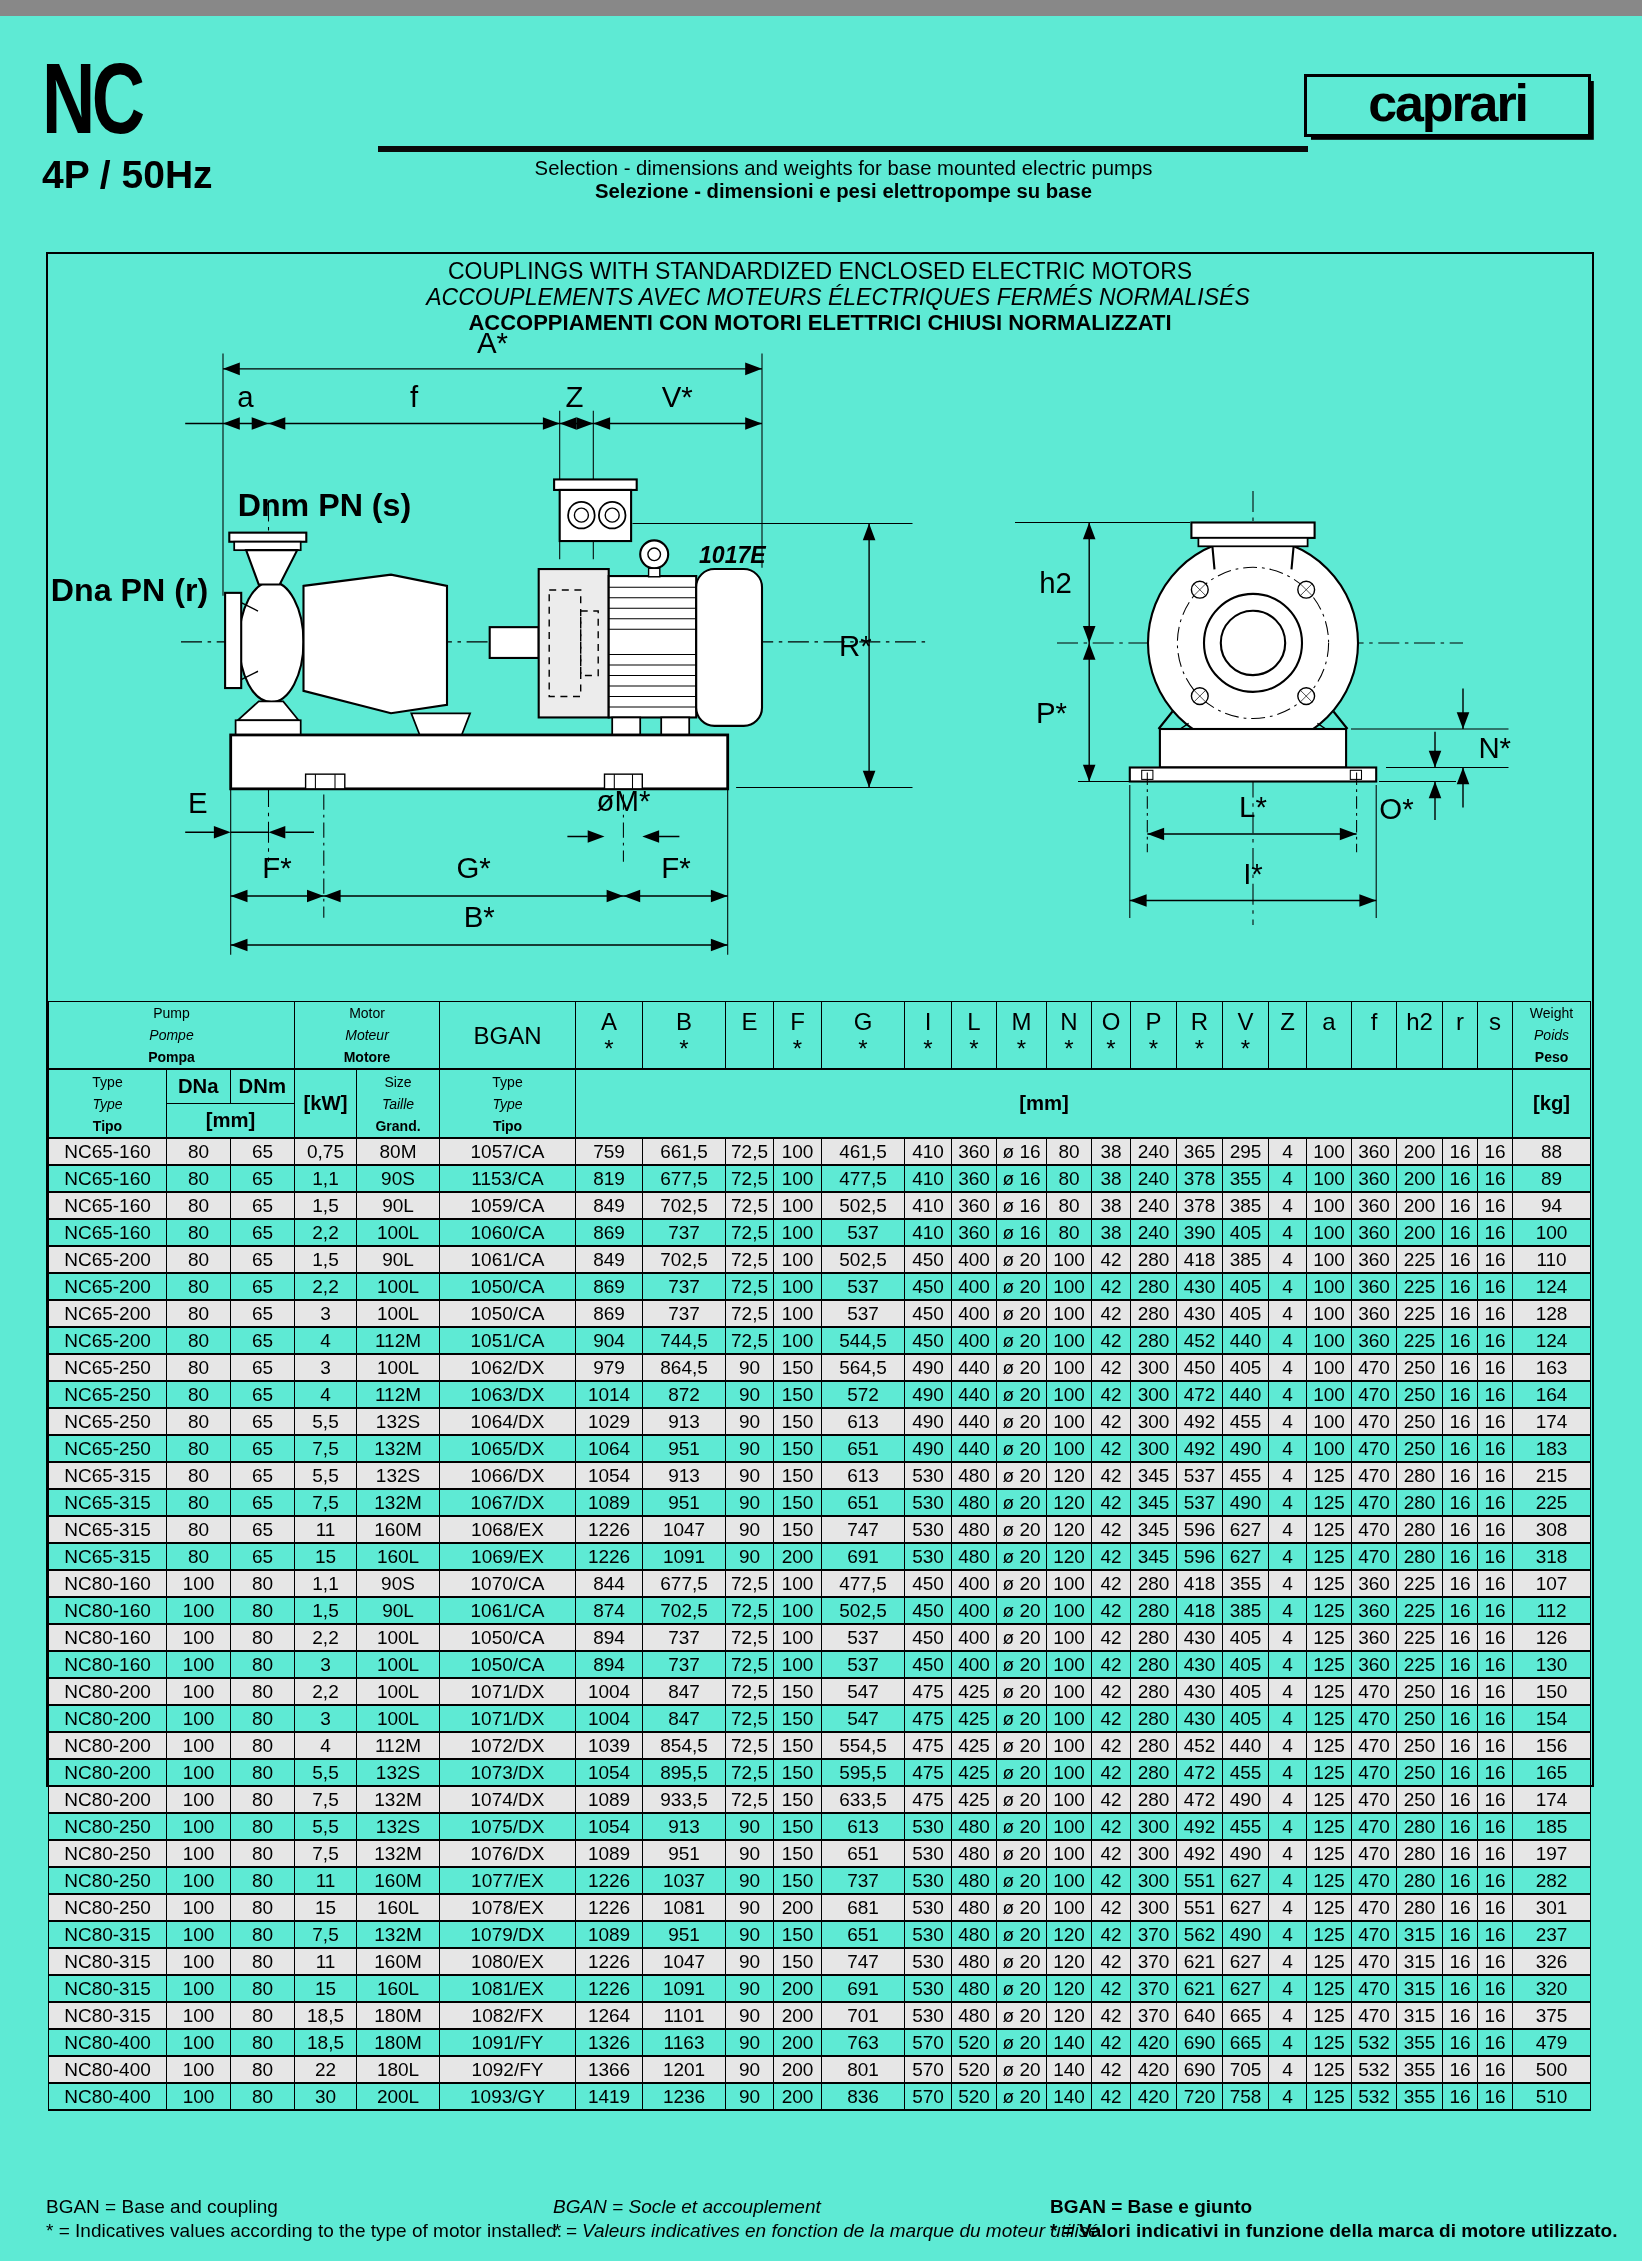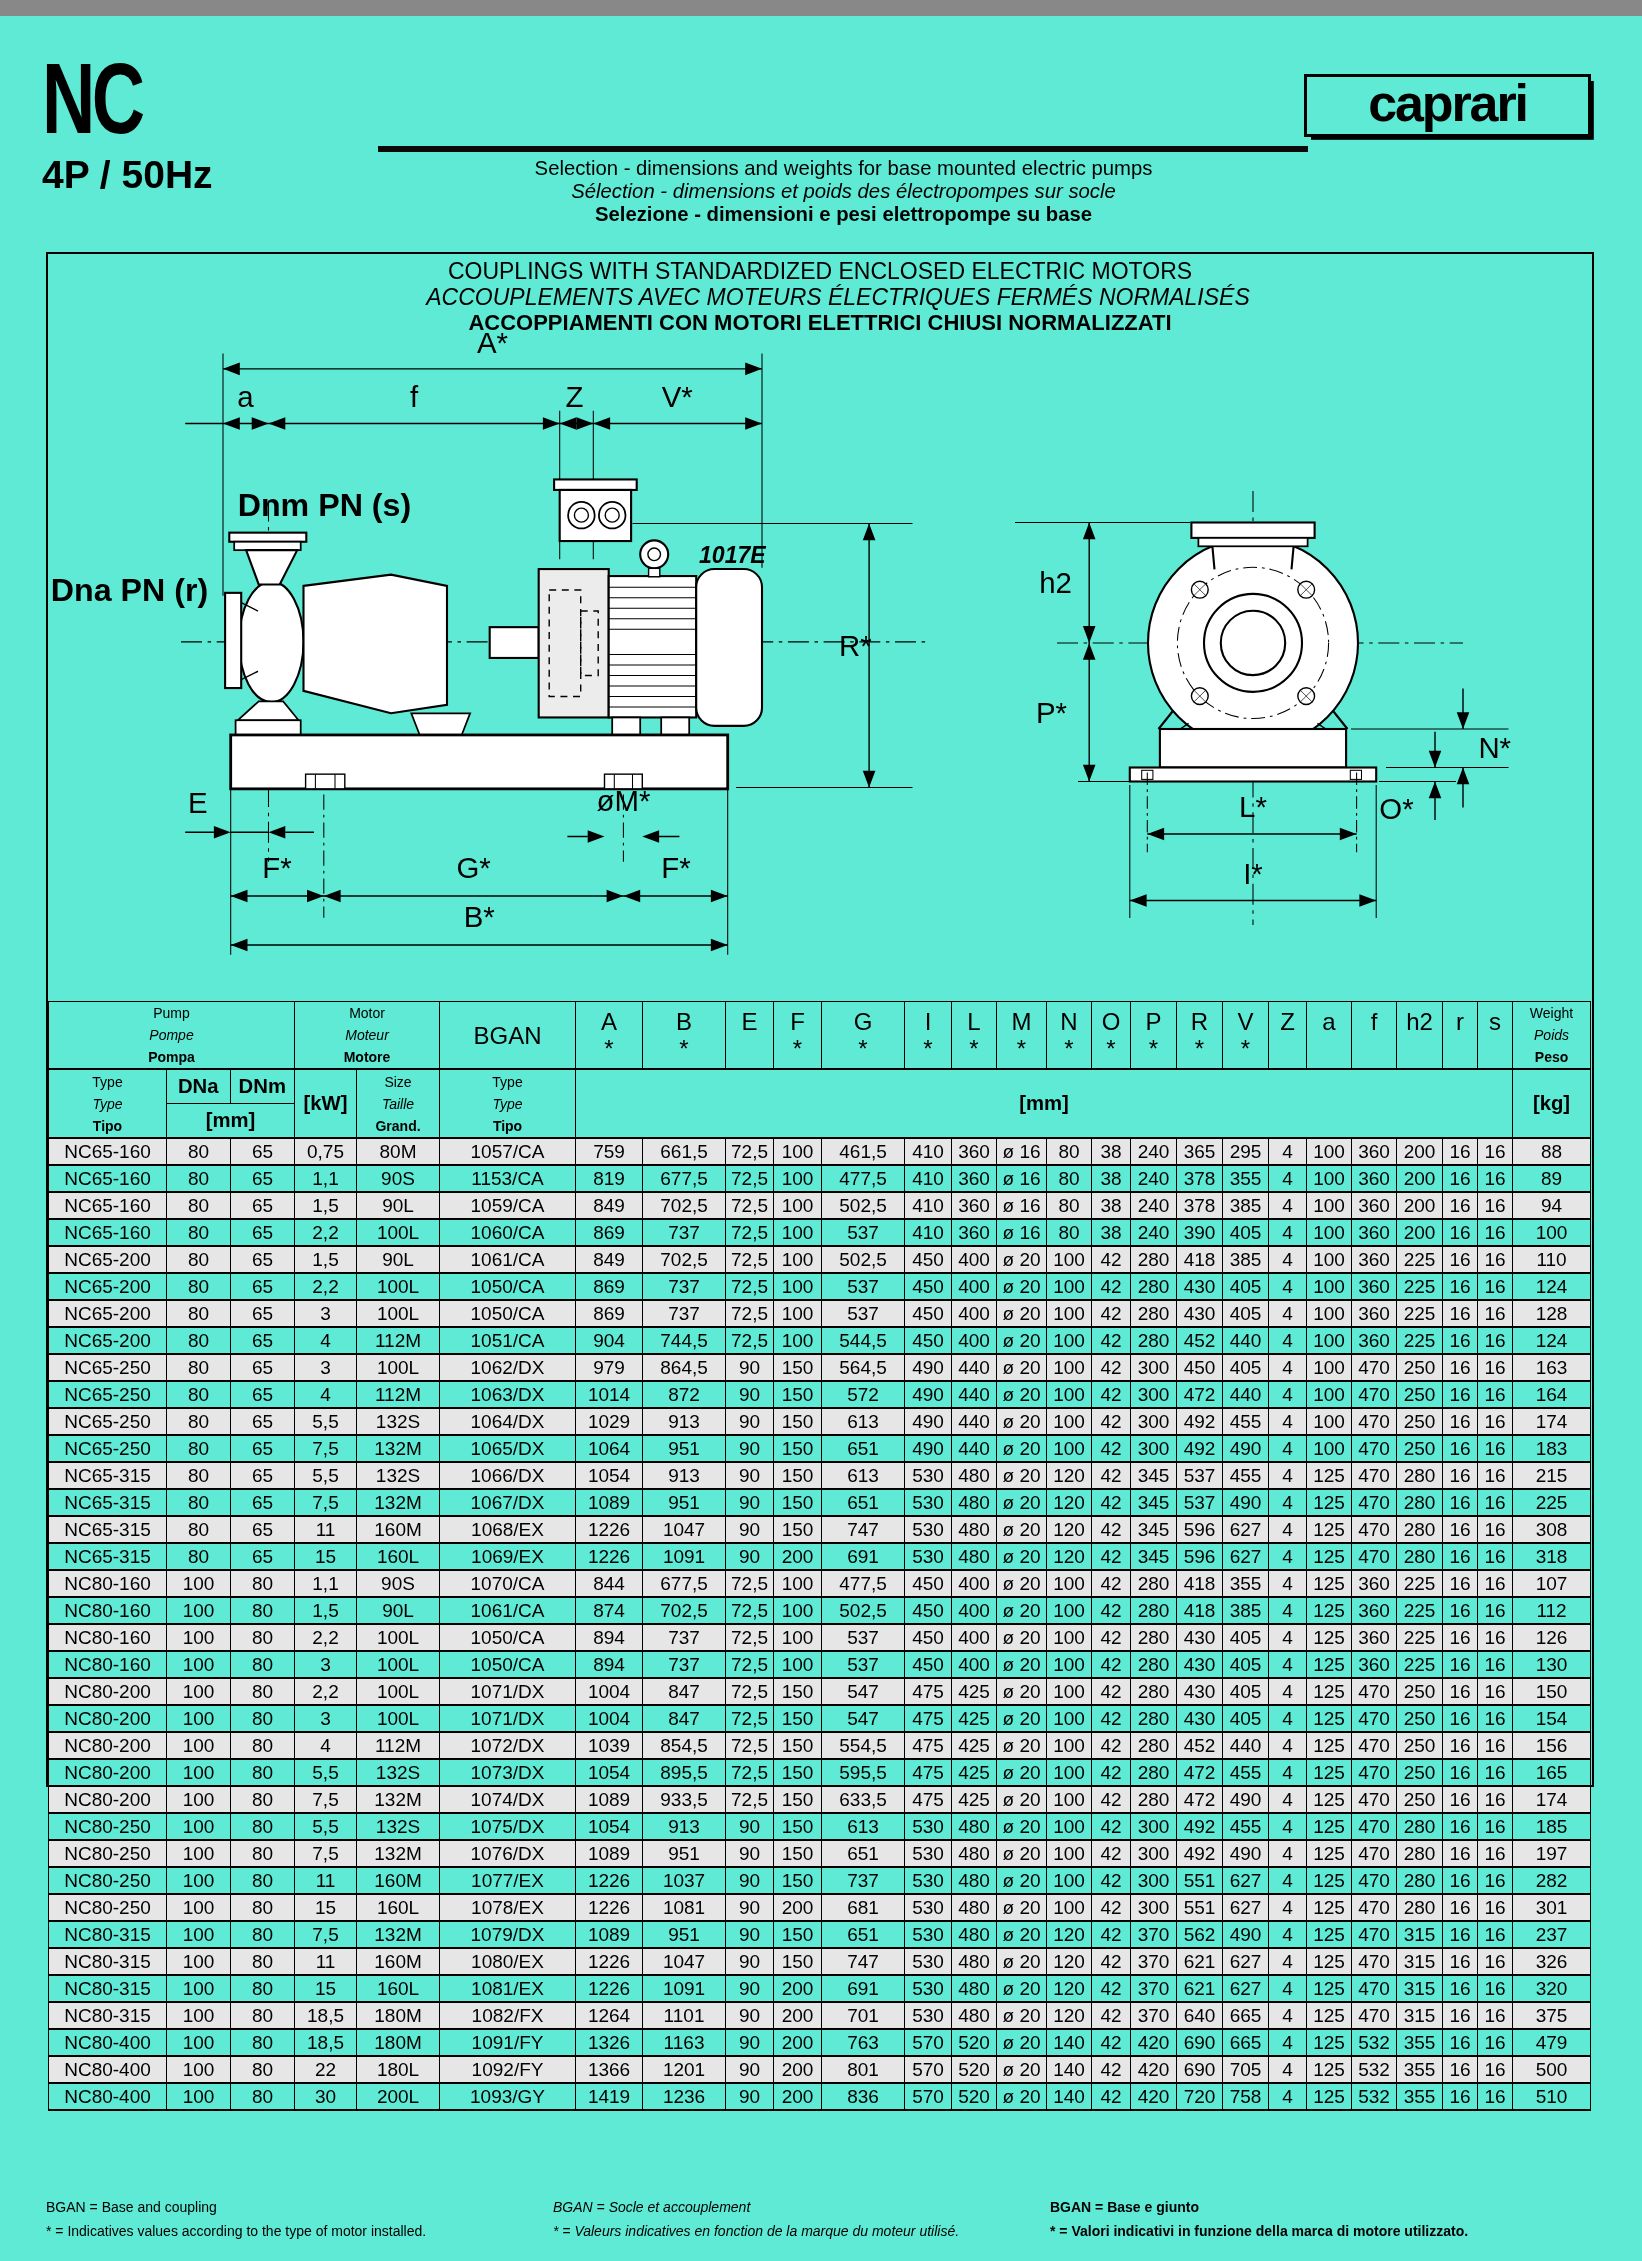--- a/index.html
+++ b/index.html
@@ -39,36 +39,35 @@
   .gh .it { font-style:italic; }
   .gh .bd { font-weight:bold; }
   .letter { font-size:24px; line-height:27px; font-weight:normal; }
   .unit { font-size:20.3px; font-weight:bold; }
   .dn-wrap { display:grid; grid-template-columns:1fr 1fr; height:67px; font-size:20.3px; }
   .dn-wrap .dna { border-right:1.4px solid #000; border-bottom:1.4px solid #000; display:flex; align-items:center; justify-content:center; }
   .dn-wrap .dnm { border-bottom:1.4px solid #000; display:flex; align-items:center; justify-content:center; }
   .dn-wrap .mm  { grid-column:1 / 3; display:flex; align-items:center; justify-content:center; font-weight:bold; }
 
   
-  .footnote { position:absolute; font-size:14px; line-height:24px; }
+  .footnote { position:absolute; font-size:19px; line-height:24px; }
   .footnote.fr { font-style:italic; }
   .footnote.it { font-weight:bold; }
 </style>
 </head>
 <body>
 
 <div class="page">
 
   <div class="brand-nc">NC</div>
   <div class="brand-sub">4P / 50Hz</div>
   <div class="logo-box"><span>caprari</span></div>
   <div class="top-rule"></div>
   <div class="subtitle">
     <div>Selection - dimensions and weights for base mounted electric pumps</div>
-    <div class="it">Sélection - dimensions et poids des électropompes sur socle</div>
     <div class="bd">Selezione - dimensioni e pesi elettropompe su base</div>
   </div>
 
   <div class="main-box">
     <div class="box-title">
       <div>COUPLINGS WITH STANDARDIZED ENCLOSED ELECTRIC MOTORS</div>
       <div class="it">ACCOUPLEMENTS AVEC MOTEURS ÉLECTRIQUES FERMÉS NORMALISÉS</div>
       <div class="bd">ACCOPPIAMENTI CON MOTORI ELETTRICI CHIUSI NORMALIZZATI</div>
     </div>
 

